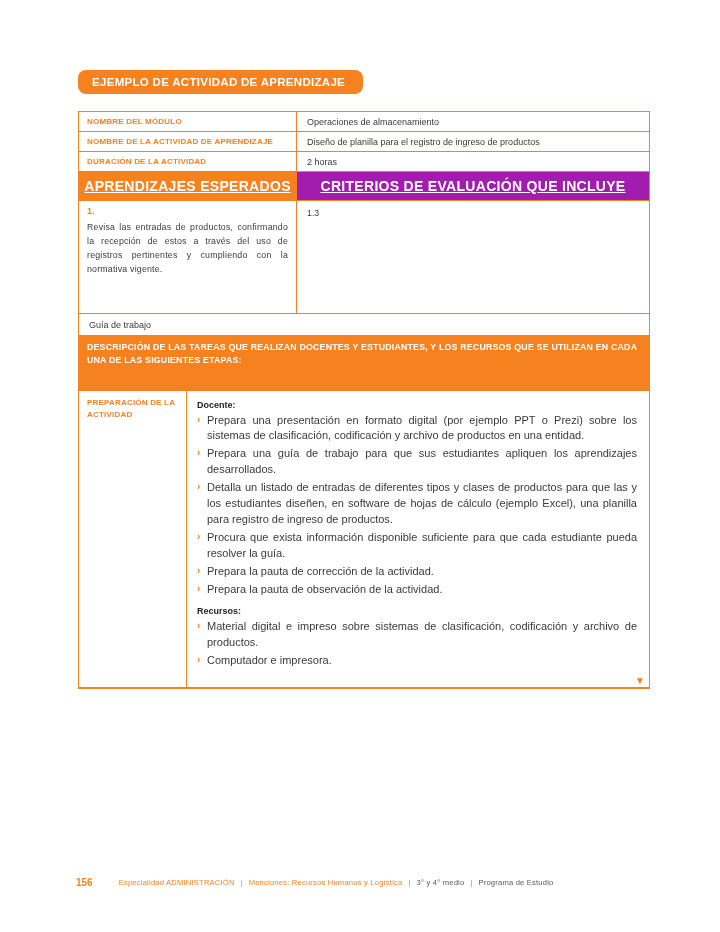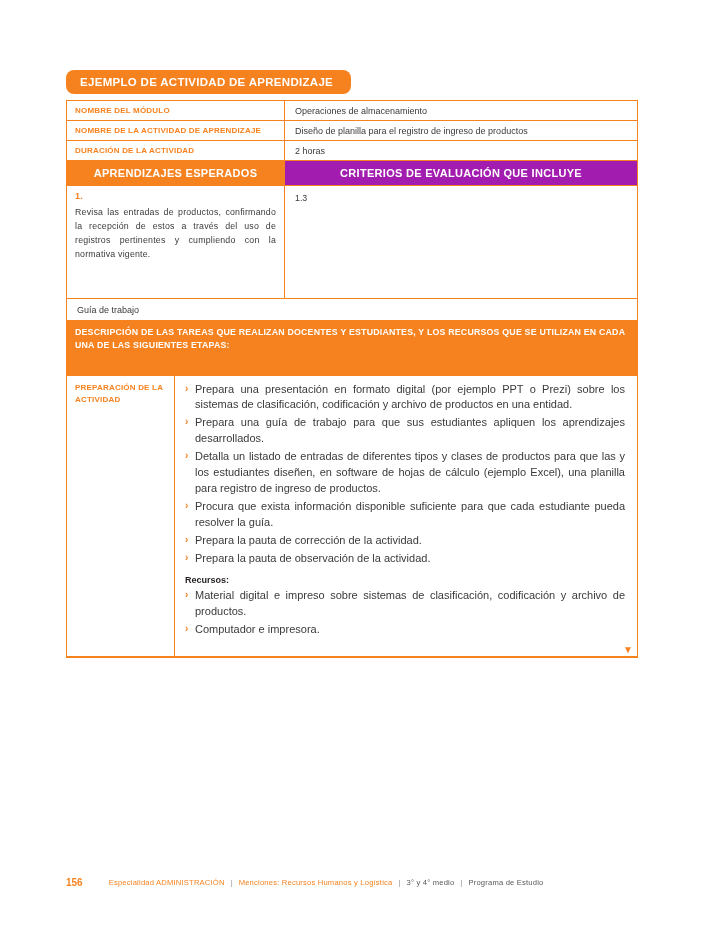--- a/index.html
+++ b/index.html
@@ -3,32 +3,32 @@
 <meta charset="utf-8">
 <style>
   * { box-sizing: border-box; }
   html,body { margin:0; padding:0; }
   body {
     width:720px; height:932px; background:#ffffff; position:relative;
     font-family:"Liberation Sans","DejaVu Sans",sans-serif;
     color:#231f20;
     overflow:hidden;
   }
-  .sheet { position:absolute; left:66px; top:70px; width:572px; }
+  .sheet { position:absolute; left:78px; top:70px; width:572px; }
 
   .title-badge {
     display:inline-block;
     background:#f6821f; color:#ffffff;
     font-weight:bold; font-size:11.5px; letter-spacing:.3px;
     padding:6px 18px 6px 14px;
     border-radius:8px;
   }
 
   .grid {
-    margin-top:6px;
+    margin-top:17px;
     border:1px solid #f6821f;
     position:relative;
     background:#ffffff;
   }
   .row { display:flex; border-bottom:1px solid #f6821f; }
   .row:last-child { border-bottom:none; }
 
   .cell-label {
     width:218px; flex:0 0 218px;
     padding:5px 8px 4px 8px;
@@ -36,22 +36,22 @@
     font-size:8px; letter-spacing:.2px;
     border-right:1px solid #f6821f;
   }
   .cell-value {
     flex:1; padding:5px 8px 4px 10px;
     font-size:9px; color:#3a3a3a;
   }
 
   .hdr-left, .hdr-right {
     display:flex; align-items:center; justify-content:center;
-    color:#ffffff; font-weight:bold; font-size:11px; letter-spacing:.3px;
-    padding:6px 4px; text-align:left;
+    color:#ffffff; font-weight:bold; font-size:14px; letter-spacing:.3px;
+    padding:6px 4px; text-align:left;text-decoration:underline;
   }
   .hdr-left { width:218px; flex:0 0 218px; background:#f6821f; border-right:1px solid #f6821f; }
   .hdr-right { flex:1; background:#a21caf; }
 
   .oa-row { min-height:113px; }
   .oa-cell { font-weight:normal; }
   .oa-num { color:#f6821f; font-weight:bold; font-size:9px; margin-bottom:4px; }
   .oa-text { color:#3a3a3a; font-size:8.8px; line-height:1.6; text-align:justify; }
   .ce-cell { display:flex; gap:4px; align-items:flex-start; padding-top:7px; }
   .ce-num { font-size:8.8px; color:#3a3a3a; white-space:nowrap; }
@@ -83,21 +83,21 @@
     width:10px; flex:0 0 10px; line-height:1.35;
   }
   .btext { font-size:11px; color:#3a3a3a; line-height:1.45; text-align:justify; flex:1; }
 
   .continuation {
     position:absolute; right:4px; bottom:2px;
     color:#f6821f; font-size:10px; line-height:1;
   }
 
   .footer {
-    position:absolute; left:66px; top:877px; width:580px;
+    position:absolute; left:76px; top:877px; width:580px;
     font-size:7.6px; white-space:nowrap;
   }
   .page-num { color:#f6821f; font-weight:bold; font-size:10px; margin-right:26px; vertical-align:middle; }
   .seg { vertical-align:middle; letter-spacing:.2px; }
   .seg.orange { color:#f6821f; }
   .seg.gray { color:#58595b; }
   .sep { color:#939598; margin:0 6px; vertical-align:middle; }
 </style>
 </head>
 <body>
@@ -141,20 +141,21 @@
     <div class="row met-row">
       <div class="cell-value">Guía de trabajo</div>
     </div>
 
     <div class="banner">DESCRIPCIÓN DE LAS TAREAS QUE REALIZAN DOCENTES Y ESTUDIANTES, Y LOS RECURSOS QUE SE UTILIZAN EN CADA UNA DE LAS SIGUIENTES ETAPAS:</div>
 
     <div class="row prep-row">
       <div class="prep-label">PREPARACIÓN DE LA ACTIVIDAD</div>
       <div class="prep-content">
 
+        <div class="prep-heading">Docente:</div>
         <ul class="bullets">
           <li>
             <span class="bullet">›</span>
             <span class="btext">Prepara una presentación en formato digital (por ejemplo PPT o Prezi) sobre los sistemas de clasificación, codificación y archivo de productos en una entidad.</span>
           </li>
           <li>
             <span class="bullet">›</span>
             <span class="btext">Prepara una guía de trabajo para que sus estudiantes apliquen los aprendizajes desarrollados.</span>
           </li>
           <li>

